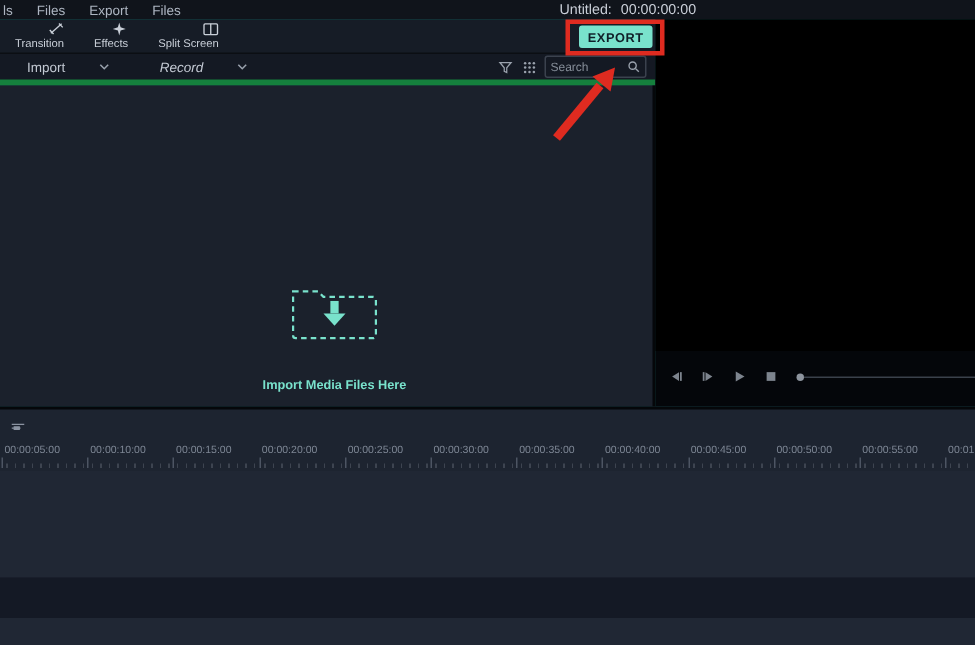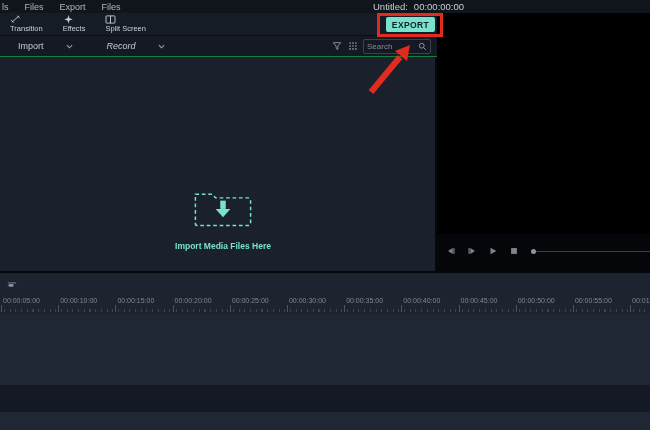--- a/index.html
+++ b/index.html
@@ -22,31 +22,31 @@
     font-size:9.5px; color:#c9ced7;margin-left:21px;
   }
 
   
   .toolbar {
     position:absolute; left:0; top:13px; width:437px; height:23px;
     background:#161c26; display:flex; align-items:center;
     border-bottom:1px solid #0b0e13;
   }
   .tb-btn {
-    display:flex; flex-direction:column; align-items:flex-start; justify-content:center;
+    display:flex; flex-direction:column; align-items:flex-end; justify-content:center;
     height:23px; padding:0 10px; gap:1px; color:#c9cfd8;
   }
   .tb-btn svg { width:11px; height:9px; display:block; }
   .tb-btn .tb-label { font-size:7.5px; line-height:8px; white-space:nowrap; }
 
   
   .media-header {
     position:absolute; left:0; top:36px; width:437px; height:21px;
     background:#141923; display:flex; align-items:center;
-    border-bottom:1px solid #15803d; font-size:9px; color:#c3c9d3;
+    border-bottom:4px solid #15803d; font-size:9px; color:#c3c9d3;
   }
   .dd-group { display:flex; align-items:center; gap:22px; margin-left:18px; }
   .dd-group svg { width:7px; height:5px; }
   .header-spacer { flex:1; }
   .icon-btn { display:flex; align-items:center; justify-content:center; width:16px; height:16px; color:#9aa2ad; }
   .icon-btn svg { width:10px; height:10px; }
   .search-box {
     display:flex; align-items:center; width:68px; height:15px;
     border:1px solid #3b424e; border-radius:2px; margin:0 6px 0 2px; padding:0 3px;
   }
@@ -57,21 +57,21 @@
   .search-box input::placeholder { color:#868e99; }
   .search-box svg { width:9px; height:9px; color:#9aa2ad; margin-left:auto; }
 
   
   .media-area {
     position:absolute; left:0; top:57px; width:437px; height:214px;
     background:#1b212c; border-right:2px solid #05070a;
   }
   .import-zone {
     position:absolute; left:178px; top:128px; width:90px;
-    display:flex; flex-direction:column; align-items:center; gap:10px;
+    display:flex; flex-direction:column; align-items:center; gap:20px;
   }
   .import-hint { font-size:8.5px; font-weight:bold; color:var(--accent,#56d8c2); white-space:nowrap; }
 
   
   .right-panel {
     position:absolute; left:437px; top:13px; width:213px; height:258px;
     background:#04060a;
   }
   .preview-screen { position:absolute; left:0; top:0; width:213px; height:221px; background:#000; }
   .controls {

